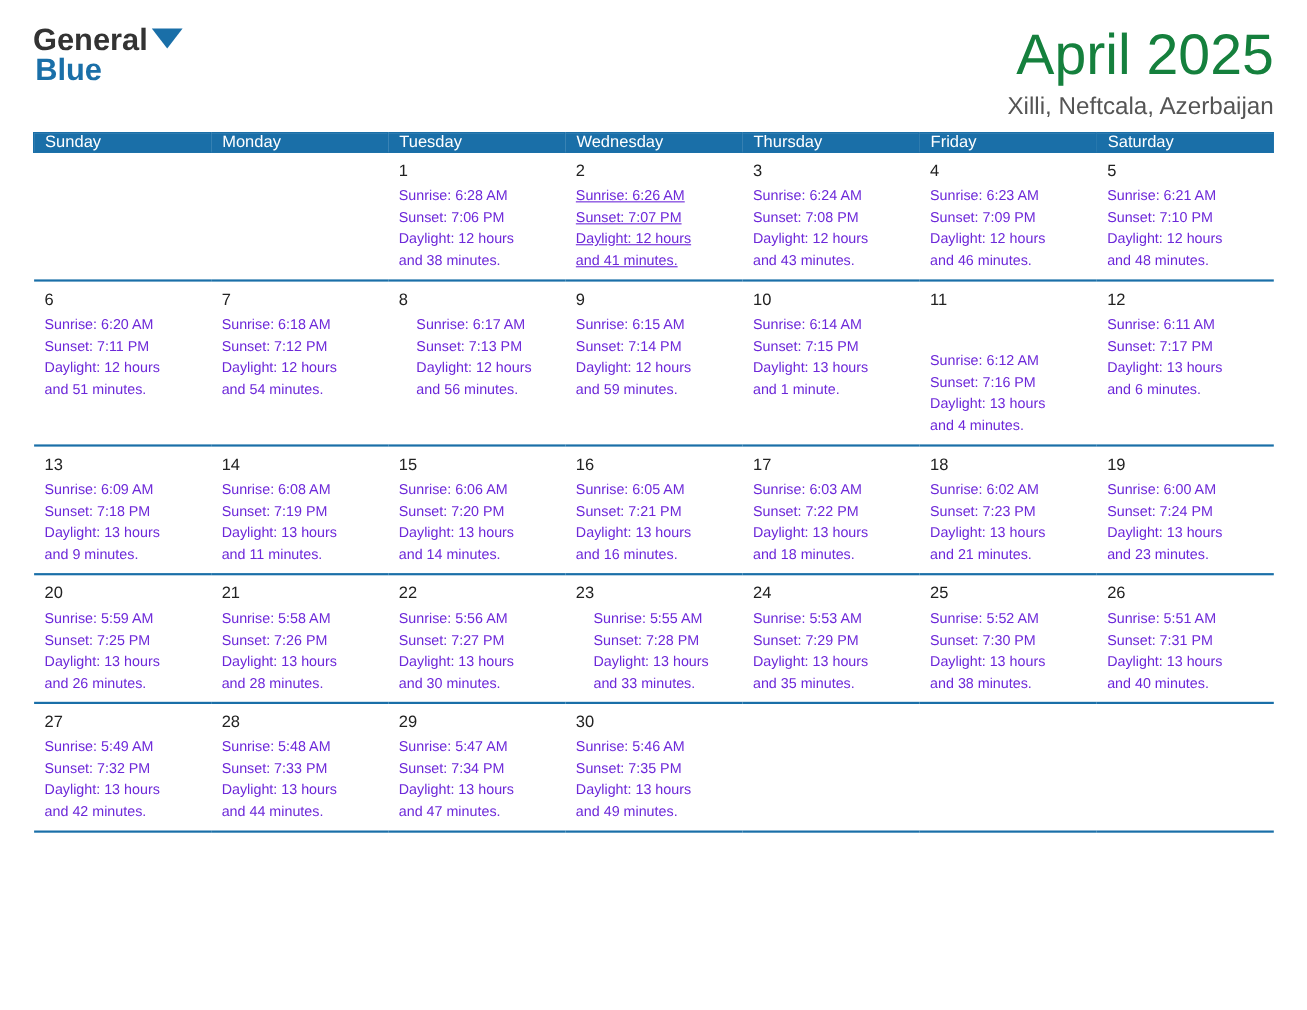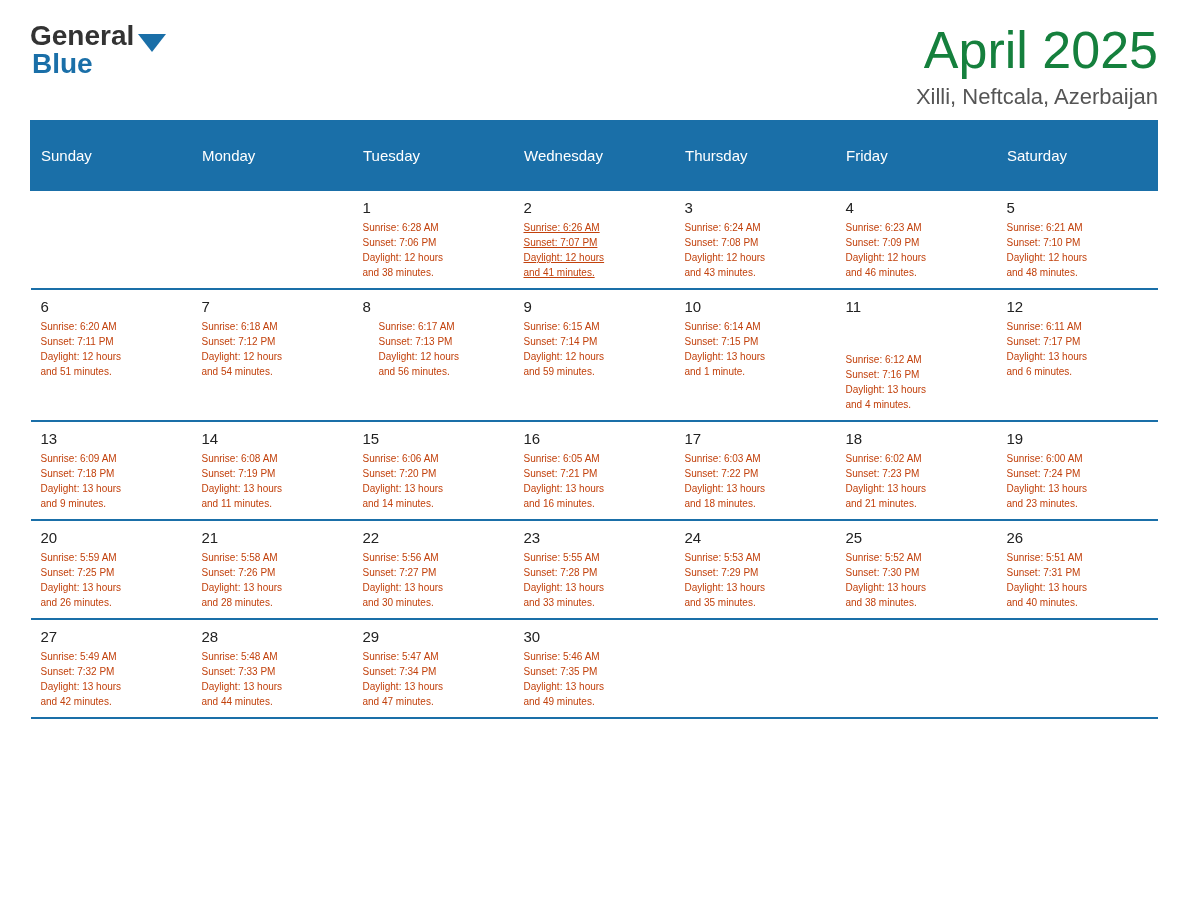--- a/index.html
+++ b/index.html
@@ -16,21 +16,21 @@
       align-items: flex-start;
       margin-bottom: 10px;
     }
     .logo {
       display: flex;
       flex-direction: column;
       align-items: flex-start;
     }
     .logo-top {
       display: flex;
-      align-items: flex-end;
+      align-items: flex-start;
     }
     .logo-general {
       font-size: 28px;
       font-weight: bold;
       color: #333;
     }
     .logo-arrow {
       width: 0;
       height: 0;
       border-left: 14px solid transparent;
@@ -64,21 +64,21 @@
       width: 100%;
       border-collapse: collapse;
       margin-top: 10px;
     }
     .calendar thead tr {
       background-color: #1a6fa8;
     }
     .calendar thead th {
       color: #fff;
       text-align: left;
-      padding: 26px 10px;
+      padding: 0 10px;
       font-size: 15px;
       font-weight: normal;
       border: 1px solid #1a6fa8;
     }
     .calendar tbody tr {
       border-bottom: 2px solid #1a6fa8;
     }
     .calendar tbody td {
       vertical-align: top;
       padding: 8px 10px;
@@ -89,23 +89,23 @@
       min-height: 100px;
     }
     .day-number {
       font-size: 15px;
       font-weight: normal;
       color: #222;
       display: block;
       margin-bottom: 4px;
     }
     .day-info {
-      font-size: 10px;
+      font-size: 13px;
       line-height: 1.5;
-      color: #c2410c;
+      color: #6d28d9;
     }
     .empty-cell {
       background: #fff;
     }
   </style>
 </head>
 <body>
 
 <div class="header">
   <div class="logo">
@@ -292,21 +292,21 @@
         </td>
         <td>
           <span class="day-number">22</span>
           <div class="day-info" style="white-space: pre-line;">Sunrise: 5:56 AM
 Sunset: 7:27 PM
 Daylight: 13 hours
 and 30 minutes.</div>
         </td>
         <td>
           <span class="day-number">23</span>
-          <div class="day-info" style="white-space: pre-line;">Sunrise: 5:55 AM
+          <div class="day-info" style="white-space: pre-line; margin-left: 16px;">Sunrise: 5:55 AM
 Sunset: 7:28 PM
 Daylight: 13 hours
 and 33 minutes.</div>
         </td>
         <td>
           <span class="day-number">24</span>
           <div class="day-info" style="white-space: pre-line;">Sunrise: 5:53 AM
 Sunset: 7:29 PM
 Daylight: 13 hours
 and 35 minutes.</div>

